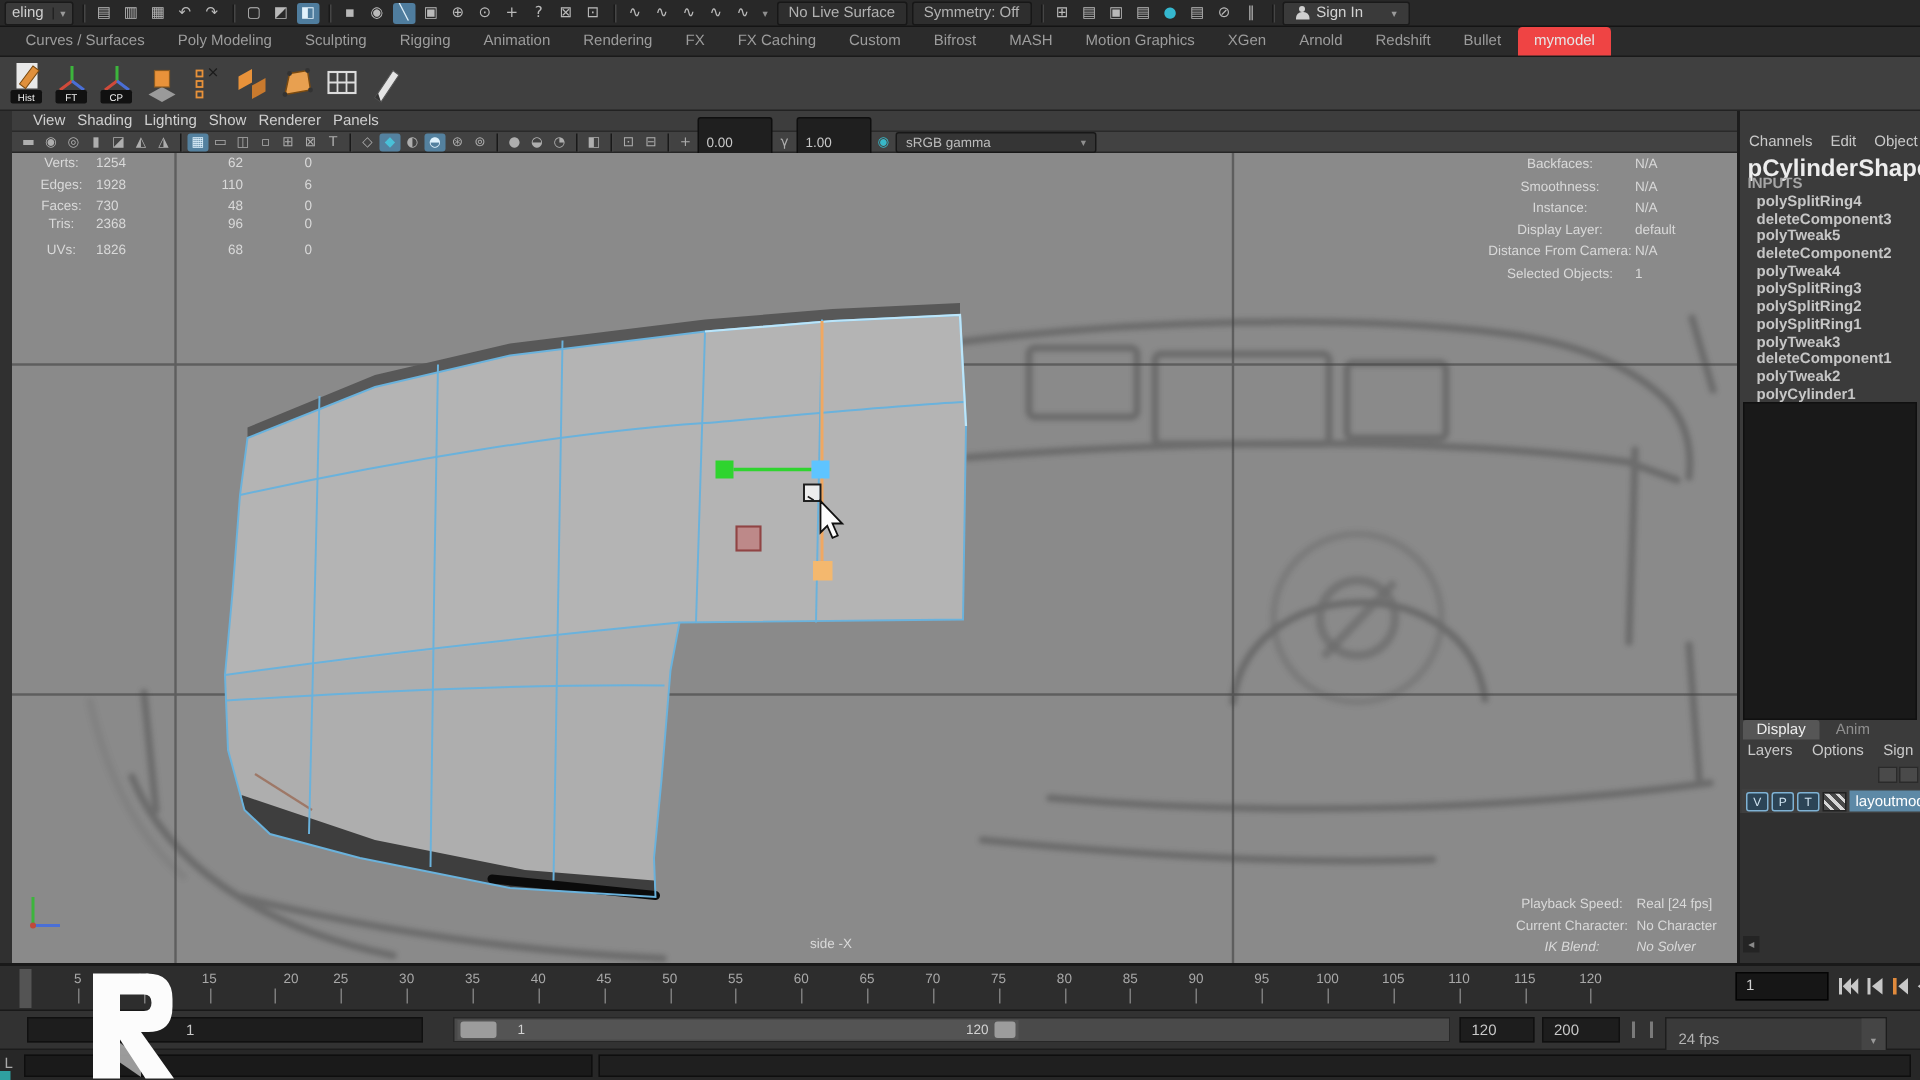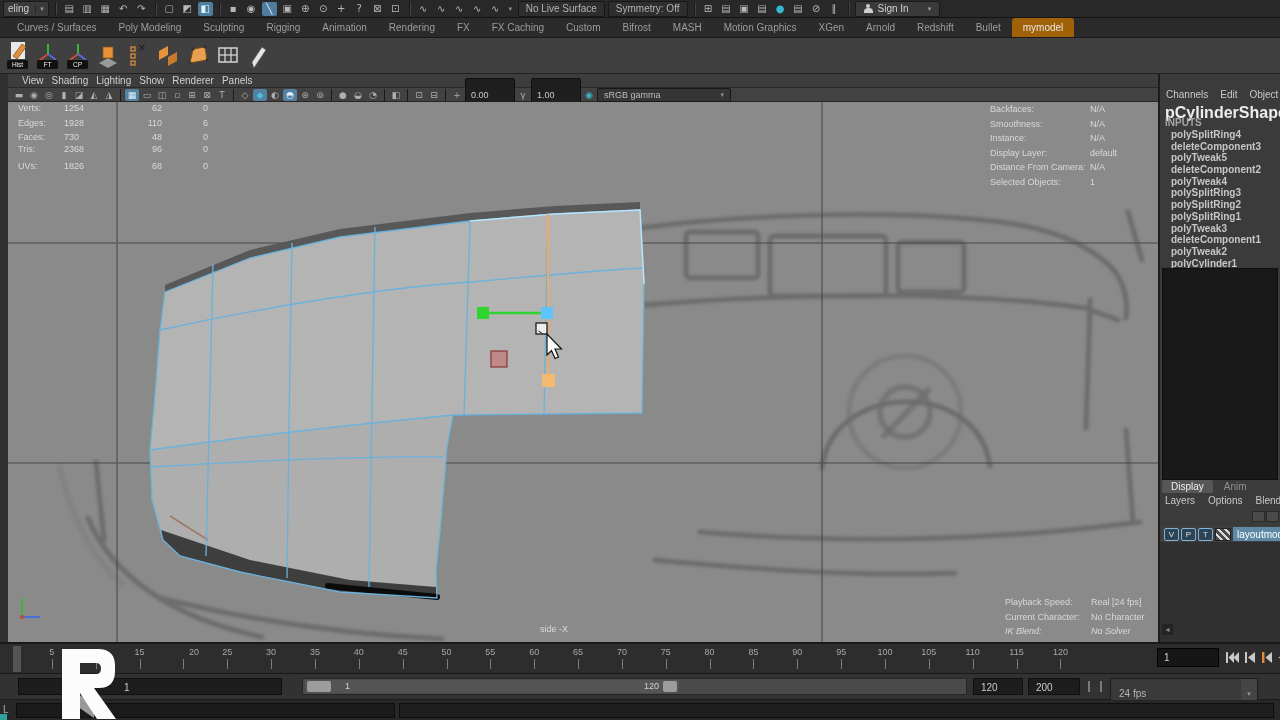--- a/index.html
+++ b/index.html
@@ -22,42 +22,42 @@
   #menuset .caret{margin-left:6px;font-size:7px;color:#9a9a9a;border-left:1px solid #222;padding-left:4px;}
   #signin{background:#3a3a3a;border:1px solid #1a1a1a;height:14px;display:flex;align-items:center;gap:5px;
           font-size:10px;color:#d2d2d2;padding:0 8px;border-radius:2px;flex:none;}
   .person{width:9px;height:10px;position:relative;flex:none;}
   .person:before{content:"";position:absolute;left:2.5px;top:0;width:4px;height:4px;border-radius:50%;background:#cfcfcf;}
   .person:after{content:"";position:absolute;left:0;top:4.5px;width:9px;height:5px;border-radius:4px 4px 0 0;background:#cfcfcf;}
   
   #shelftabs{left:0;top:18px;width:1280px;height:20px;background:#2b2b2b;border-bottom:1px solid #1a1a1a;
              display:flex;align-items:stretch;padding-left:6px;box-sizing:border-box;}
   .shelf-tab{font-size:10px;color:#9c9c9c;display:flex;align-items:center;padding:0 11px;cursor:default;}
-  .shelf-tab.active{background:#a16207;color:#e6e6e6;border-radius:3px 3px 0 0;}
+  .shelf-tab.active{background:#ef4444;color:#e6e6e6;border-radius:3px 3px 0 0;}
   
   #shelficons{left:0;top:38px;width:1280px;height:36px;background:#404040;border-bottom:1px solid #222;
               display:flex;align-items:center;gap:6px;padding:0 6px;box-sizing:border-box;}
   .shelf-icon{width:24px;height:30px;flex:none;}
   
   #leftstrip{left:0;top:74px;width:8px;height:568px;background:#303030;border-right:1px solid #1f1f1f;}
   #vp-menubar{left:8px;top:74px;width:1150px;height:14px;background:#3d3d3d;border-bottom:1px solid #2a2a2a;
               display:flex;align-items:center;gap:8px;padding-left:14px;box-sizing:border-box;}
   .vp-menu{font-size:10px;color:#cfcfcf;cursor:default;}
   #vp-toolbar{left:8px;top:88px;width:1150px;height:14px;background:#424242;border-bottom:1px solid #262626;
               display:flex;align-items:center;gap:1px;padding-left:4px;box-sizing:border-box;}
   #vp-toolbar .ico{width:14px;height:12px;font-size:9px;color:#aeaeae;}
   #vp-toolbar .ico.hl{background:#54819f;color:#dff2fd;}
   .tfld{background:#1f1f1f;border:1px solid #0f0f0f;color:#c9c9c9;font-size:9px;height:12px;
         display:flex;align-items:center;padding:10px 5px;border-radius:2px;flex:none;}
   #cm-dropdown{background:#353535;border:1px solid #181818;height:12px;display:flex;align-items:center;
                font-size:9px;color:#bcbcbc;padding:0 6px;gap:60px;border-radius:2px;flex:none;}
   
   #canvas{left:8px;top:102px;width:1150px;height:540px;background:#8a8a8a;overflow:hidden;}
   .hudrow{position:absolute;height:13px;display:flex;font-size:9px;color:#d9d9d9;white-space:nowrap;}
-  .hudrow .lb{text-align:left;}
+  .hudrow .lb{text-align:center;}
   #hud-left .lb{width:46px;}
   #hud-left .c1{width:58px;}
   #hud-left .c2{width:40px;text-align:right;}
   #hud-left .c3{width:46px;text-align:right;}
   .kv .lb{width:100px;}
   .kv3 .lb{width:86px;}
   
   #rightpanel{left:1158px;top:74px;width:122px;height:568px;background:#3b3b3b;border-left:2px solid #1d1d1d;box-sizing:border-box;}
   #cb-menus{position:absolute;left:6px;top:15px;width:116px;display:flex;gap:12px;font-size:10px;color:#c9c9c9;
             white-space:nowrap;overflow:hidden;}
@@ -495,21 +495,21 @@
         <div class="cb-node">polyCylinder1</div>
       </div>
     <div id="cb-black"></div>
     <div id="le-tabs">
         <div class="le-tab active" style="display: inline-block;">Display</div>
         <div class="le-tab" style="display: inline-block;">Anim</div>
       </div>
     <div id="le-menus">
         <span>Layers</span>
         <span>Options</span>
-        <span>Blend</span>
+        <span>Sign</span>
       </div>
     <div class="mini-btn" style="left:92px"></div>
     <div class="mini-btn" style="left:106px"></div>
     <div id="layer-row">
       <span class="chip">V</span>
       <span class="chip">P</span>
       <span class="chip">T</span>
       <span class="swatch"></span>
       <span id="layer-name">layoutmodel</span>
     </div>

